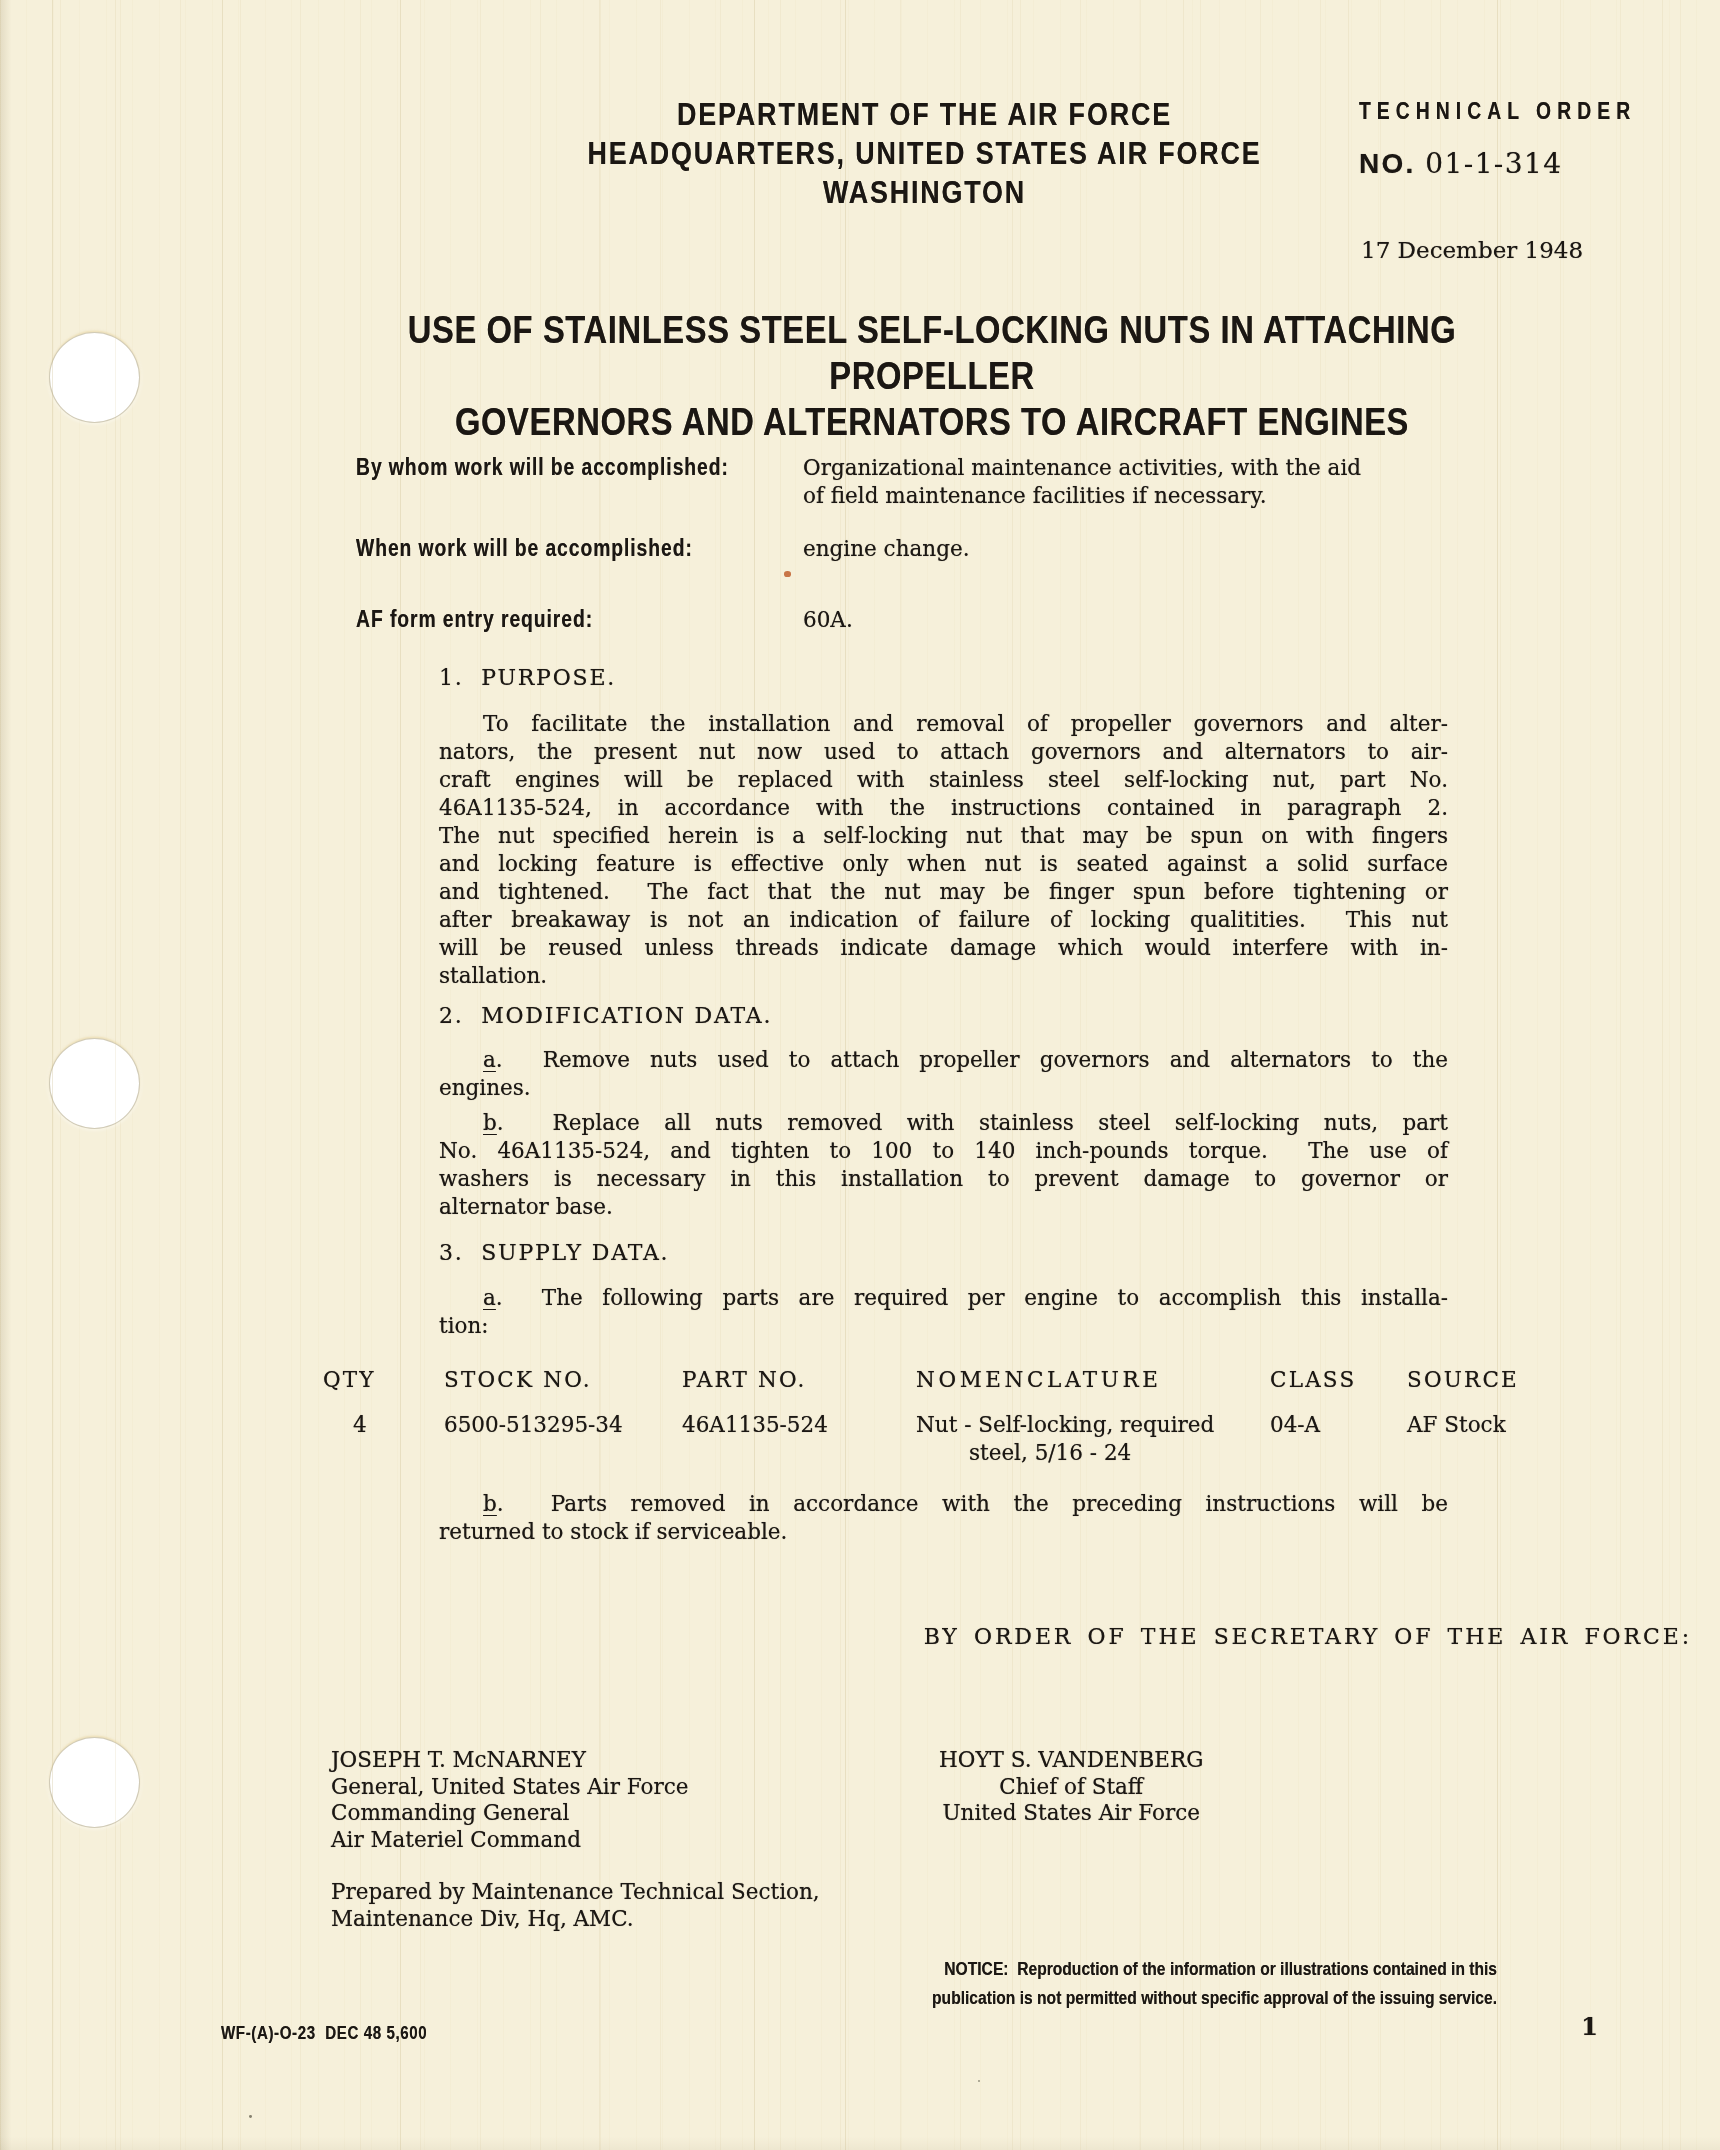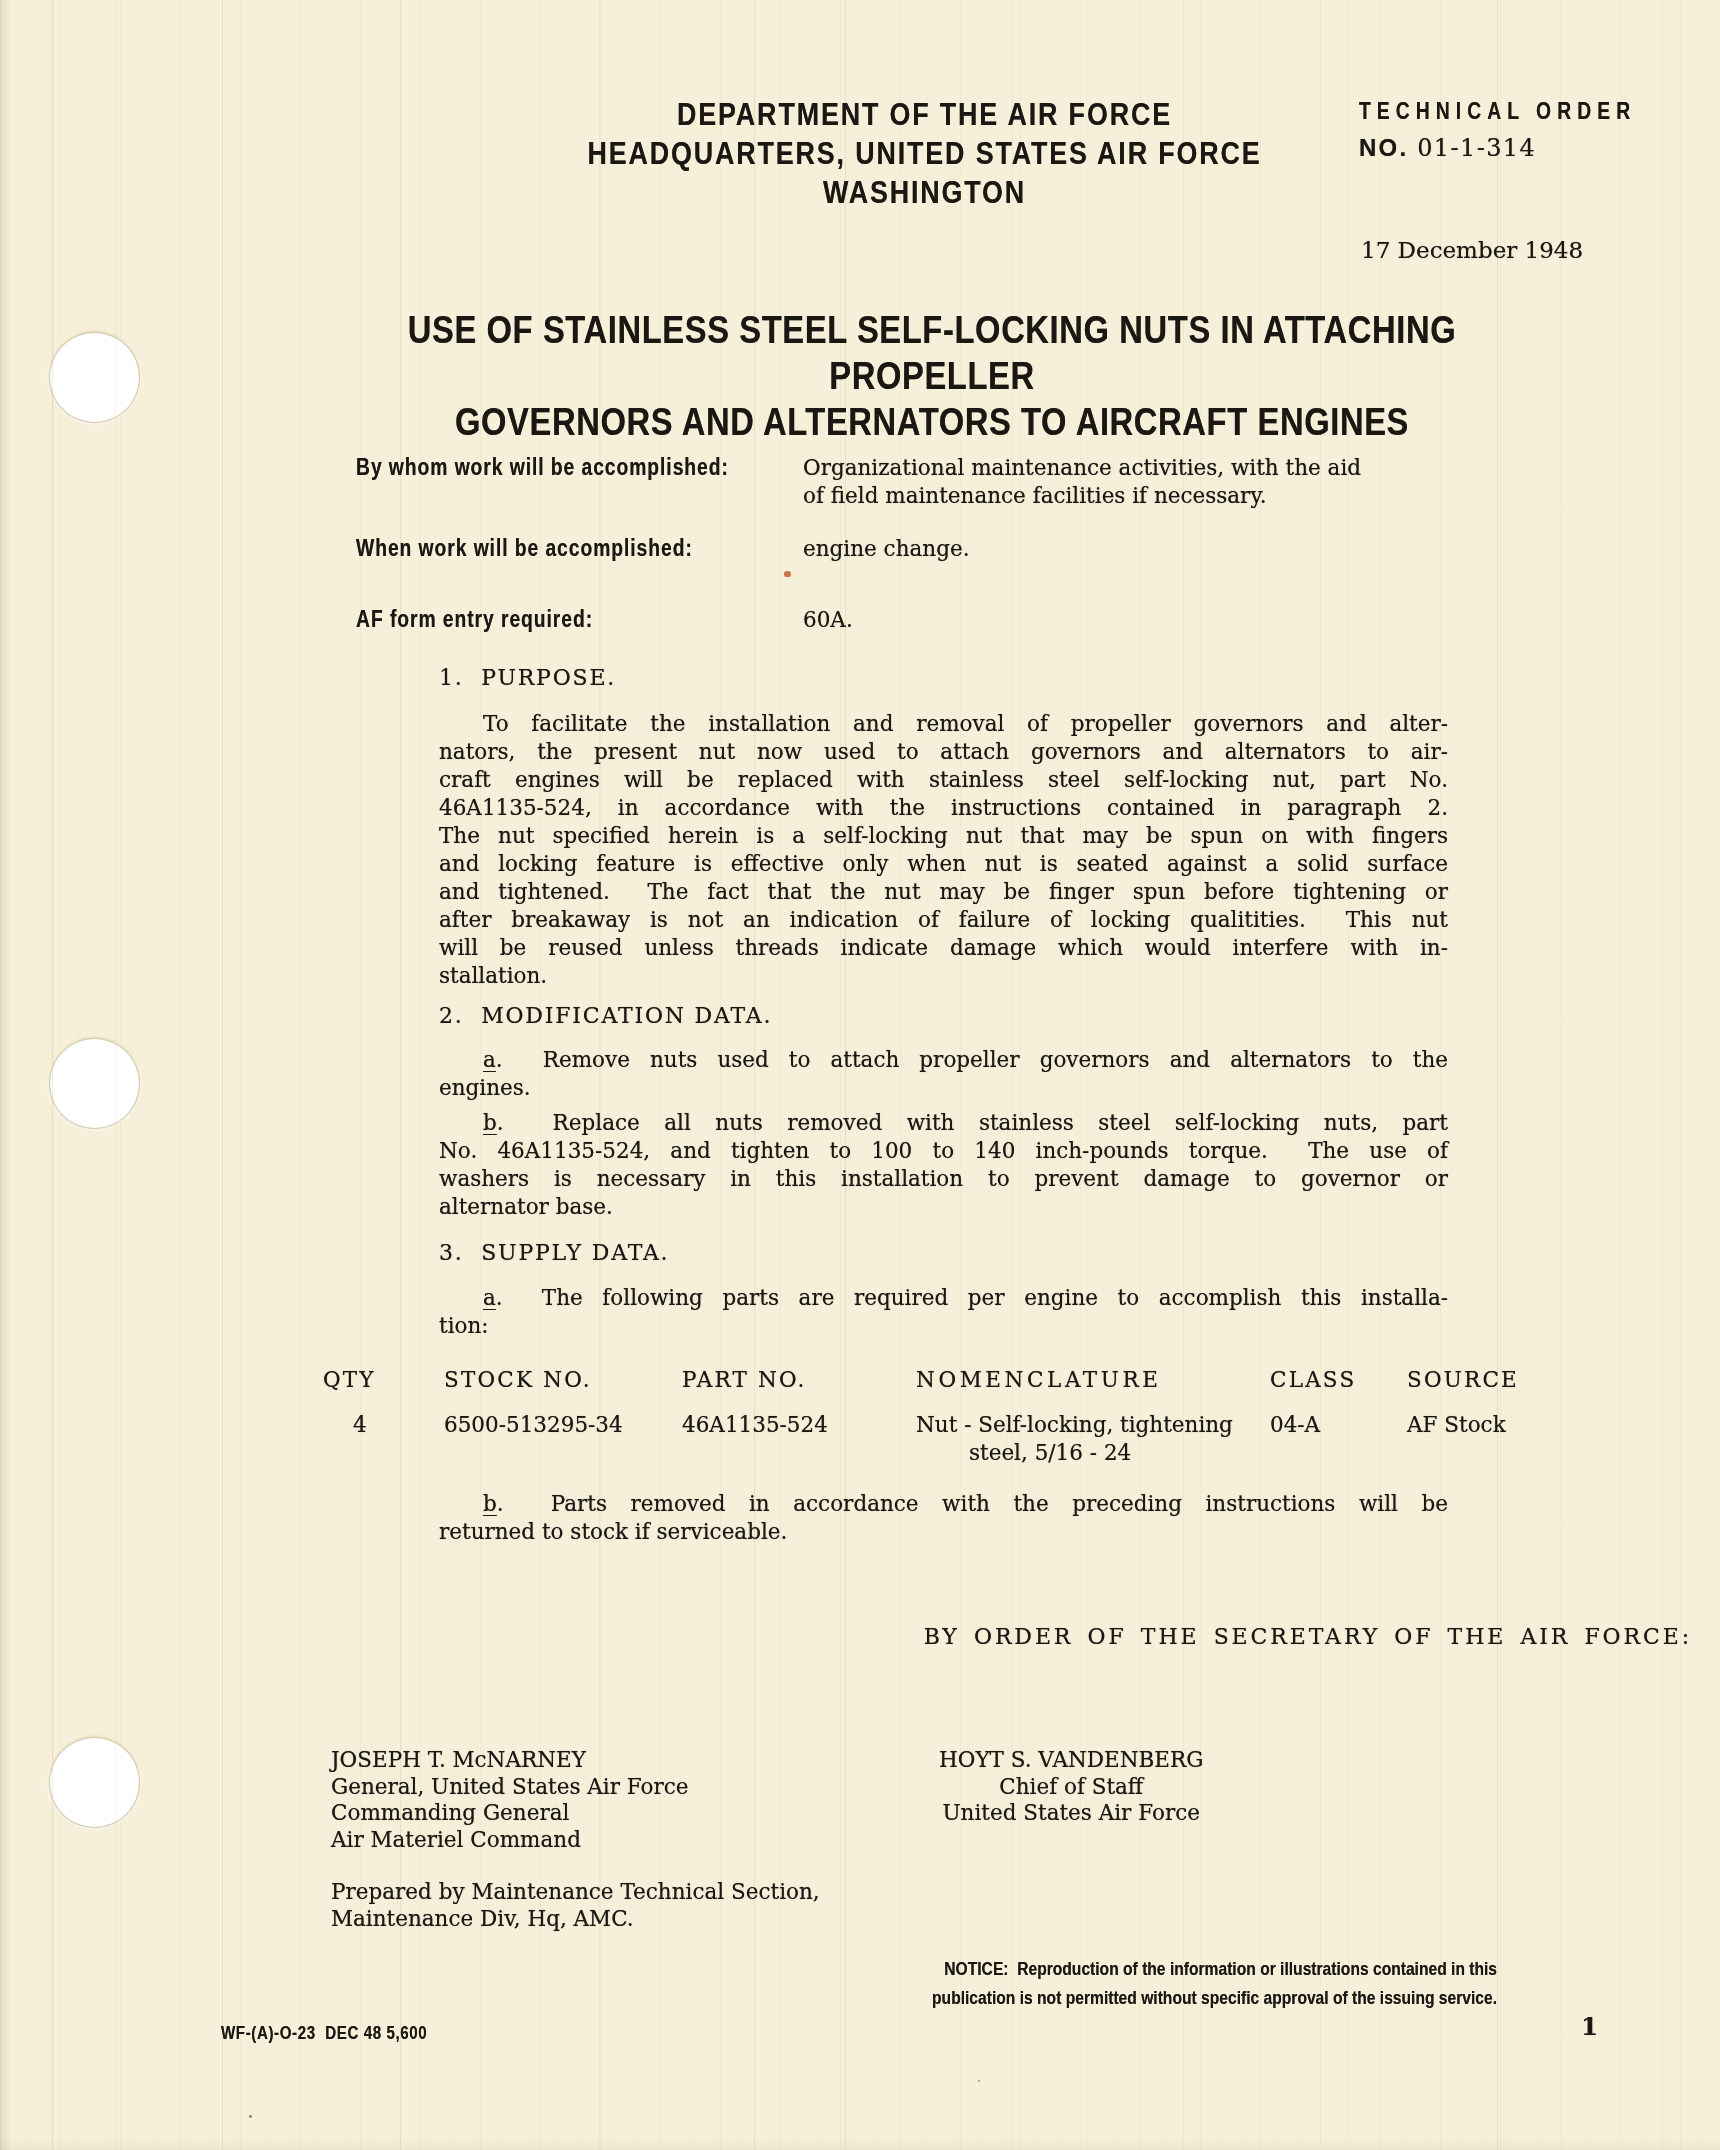--- a/index.html
+++ b/index.html
@@ -63,21 +63,21 @@
   <div class="speck" style="left:978px; top:2080px; width:2.2px; height:2.2px; background:rgba(60,55,40,.5);"></div>
 
   <div class="abs" style="left:387px; top:95px; width:1075px; text-align:center; font-size:32px; line-height:39px; letter-spacing:2.2px;">
     <div class="gothic gxc t">DEPARTMENT OF THE AIR FORCE</div>
     <div class="gothic gxc t">HEADQUARTERS, UNITED STATES AIR FORCE</div>
     <div class="gothic gxc t">WASHINGTON</div>
   </div>
 
   <div class="abs" style="left:1359px; top:97px;">
     <div class="gothic gx t" style="font-size:23px; letter-spacing:7.2px; line-height:29px;">TECHNICAL ORDER</div>
-    <div style="margin-top:7px; font-size:24px; line-height:29px;"><span class="gothic t" style="letter-spacing:2.2px;">NO. </span><span class="serif t" style="letter-spacing:1.4px;">01-1-314</span></div>
+    <div style="margin-top:23px; font-size:28px; line-height:29px;"><span class="gothic t" style="letter-spacing:2.2px;">NO. </span><span class="serif t" style="letter-spacing:1.4px;">01-1-314</span></div>
   </div>
 
   <div class="abs serif t" style="left:1361px; top:237px; font-size:23px;">17 December 1948</div>
 
   <div class="abs" style="left:215px; top:307px; width:1434px; text-align:center; font-size:39px; line-height:46px; letter-spacing:0.7px;">
     <div class="gothic gxc t">USE OF STAINLESS STEEL SELF-LOCKING NUTS IN ATTACHING PROPELLER</div>
     <div class="gothic gxc t">GOVERNORS AND ALTERNATORS TO AIRCRAFT ENGINES</div>
   </div>
 
   <div class="abs gothic gx t" style="left:356px; top:454px; font-size:23px; letter-spacing:1.1px;">By whom work will be accomplished:</div>
@@ -136,21 +136,21 @@
     <span class="abs serif t" style="left:323px;  top:1367px; font-size:21.5px; letter-spacing:2.2px;">QTY</span>
     <span class="abs serif t" style="left:444px;  top:1367px; font-size:21.5px; letter-spacing:2.2px;">STOCK NO.</span>
     <span class="abs serif t" style="left:682px;  top:1367px; font-size:21.5px; letter-spacing:2.2px;">PART NO.</span>
     <span class="abs serif t" style="left:916px; top:1367px; font-size:21.5px; letter-spacing:3.6px;">NOMENCLATURE</span>
     <span class="abs serif t" style="left:1270px; top:1367px; font-size:21.5px; letter-spacing:2.2px;">CLASS</span>
     <span class="abs serif t" style="left:1407px; top:1367px; font-size:21.5px; letter-spacing:2.2px;text-align:center;">SOURCE</span>
 
     <span class="abs serif t" style="left:353px;  top:1412px; font-size:21.5px;">4</span>
     <span class="abs serif t" style="left:444px;  top:1412px; font-size:21.5px;">6500-513295-34</span>
     <span class="abs serif t" style="left:682px;  top:1412px; font-size:21.5px;">46A1135-524</span>
-    <span class="abs serif t" style="left:916px; top:1412px; font-size:21.5px;">Nut - Self-locking, tightening</span>
+    <span class="abs serif t" style="left:916px; top:1412px; font-size:21.5px;">Nut - Self-locking, required</span>
     <span class="abs serif t" style="left:969px; top:1440px; font-size:21.5px;">steel, 5/16 - 24</span>
     <span class="abs serif t" style="left:1270px; top:1412px; font-size:21.5px;">04-A</span>
     <span class="abs serif t" style="left:1407px; top:1412px; font-size:21.5px;">AF Stock</span>
   </div>
 
   <div class="abs body-text" style="left:439px; top:1490px; width:1009px;">
     <div class="line j" style="text-indent:44px;"><span class="u t">b</span><span class="t">.  Parts removed in accordance with the preceding instructions will be</span></div>
     <div class="line t">returned to stock if serviceable.</div>
   </div>
 

